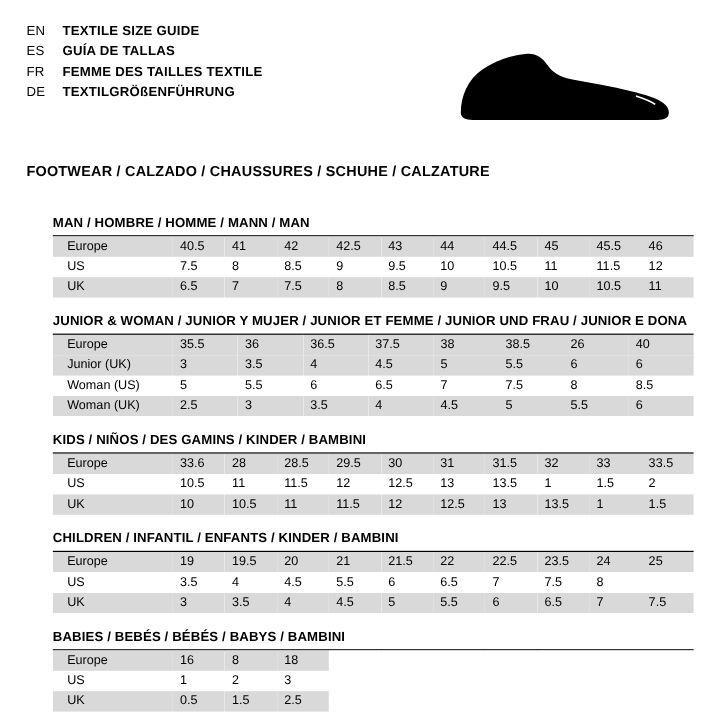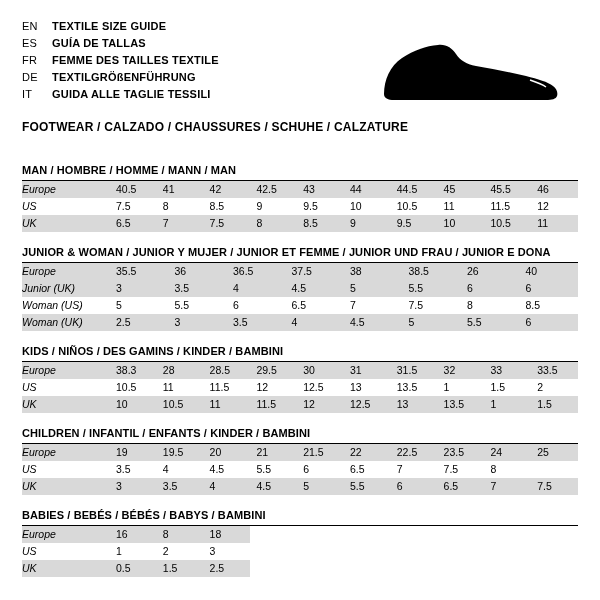--- a/index.html
+++ b/index.html
@@ -54,29 +54,30 @@
     top: 18px;
     right: 18px;
     width: 180px;
     height: 70px;
   }
 
   .fw-title {
     font-size: 12px;
     font-weight: bold;
     letter-spacing: 0.2px;
-    margin-top: 10px;
+    margin-top: 26px;
   }
 
   
   .sections {
     margin-top: 30px;
   }
   .section {
     margin-bottom: 14px;
+    margin-left: 22px;
   }
   .section-title {
     font-size: 11px;
     font-weight: bold;
     letter-spacing: 0.1px;
     padding-bottom: 4px;
     border-bottom: 1px solid #000000;
     margin-bottom: 0;
   }
   table.size-table {
@@ -87,22 +88,21 @@
   table.size-table td {
     font-size: 10.5px;
     height: 17px;
     line-height: 17px;
     padding: 0 0 0 6px;
     white-space: nowrap;
     overflow: hidden;
   }
   table.size-table td.label {
     width: 88px;
-    padding-left: 0;
-    font-style: italic;
+    padding-left: 12px;
   }
   tr.shaded td {
     background: #d9d9d9;
   }
   tr.plain td {
     background: #ffffff;
   }
 </style>
 </head>
 <body>
@@ -121,24 +121,20 @@
         <span class="lang-title">GUÍA DE TALLAS</span>
       </div>
       <div class="lang-row">
         <span class="lang-code">FR</span>
         <span class="lang-title">FEMME DES TAILLES TEXTILE</span>
       </div>
       <div class="lang-row">
         <span class="lang-code">DE</span>
         <span class="lang-title">TEXTILGRÖßENFÜHRUNG</span>
       </div>
-      <div class="lang-row">
-        <span class="lang-code">IT</span>
-        <span class="lang-title">GUIDA ALLE TAGLIE TESSILI</span>
-      </div>
     </div>
 
     <div class="shoe-art">
       <svg viewBox="0 0 180 70" width="180" height="70" xmlns="http://www.w3.org/2000/svg">
         <path d="M4,58 C4,44 10,30 22,22 C34,14 46,10 58,9 C66,8 72,12 76,18
                  C80,24 86,28 96,30 C112,33 130,36 146,40 C158,43 168,46 173,50
                  C177,53 178,57 177,60 C176,63 172,64 166,64 L14,64
                  C8,64 4,62 4,58 Z" fill="#000000"></path>
         <path d="M150,44 C156,46 162,48 166,51" stroke="#ffffff" stroke-width="1.4" fill="none"></path>
       </svg>
@@ -248,21 +244,21 @@
       </tbody>
         </table>
     </div>
 
     <div class="section">
       <div class="section-title">KIDS / NIÑOS / DES GAMINS / KINDER / BAMBINI</div>
       <table class="size-table">
         <tbody>
             <tr class="shaded">
           <td class="label">Europe</td>
-          <td>38.3</td>
+          <td>33.6</td>
           <td>28</td>
           <td>28.5</td>
           <td>29.5</td>
           <td>30</td>
           <td>31</td>
           <td>31.5</td>
           <td>32</td>
           <td>33</td>
           <td>33.5</td>
         </tr>

